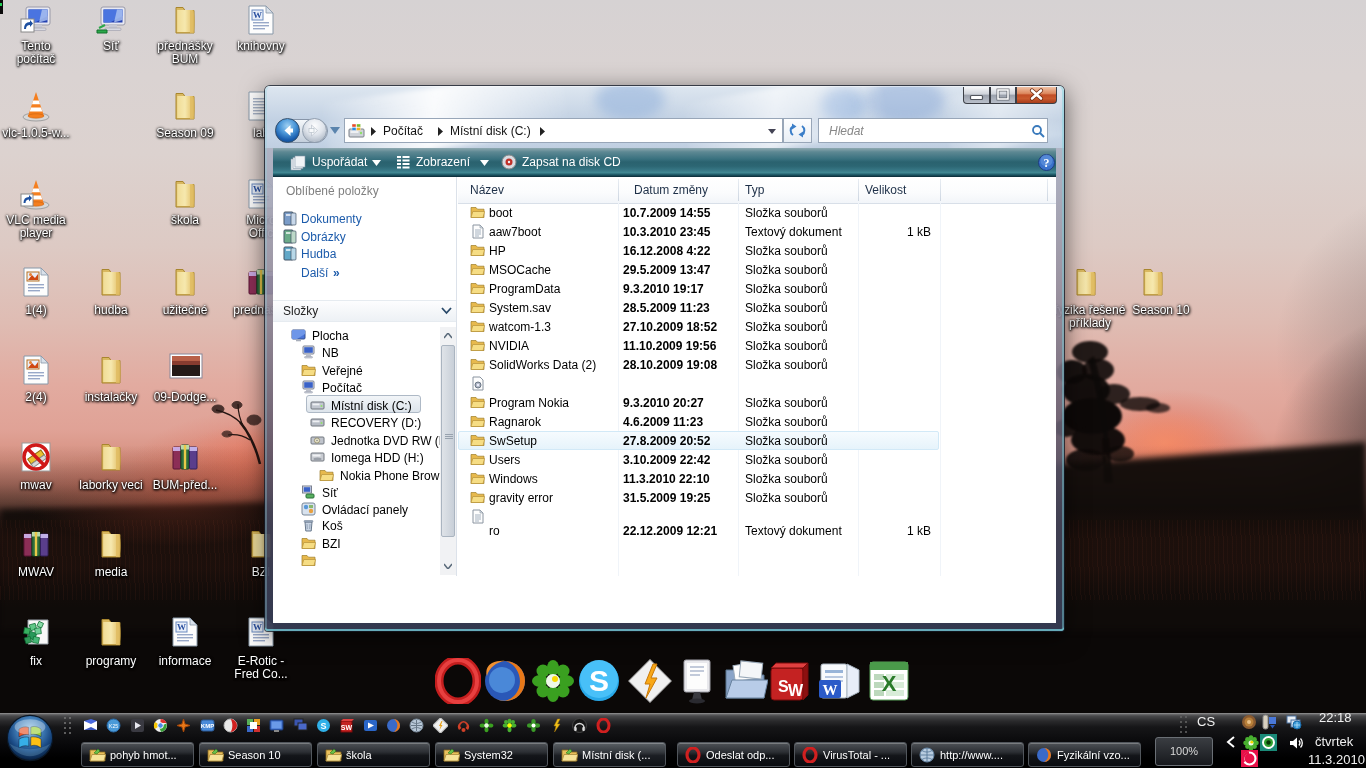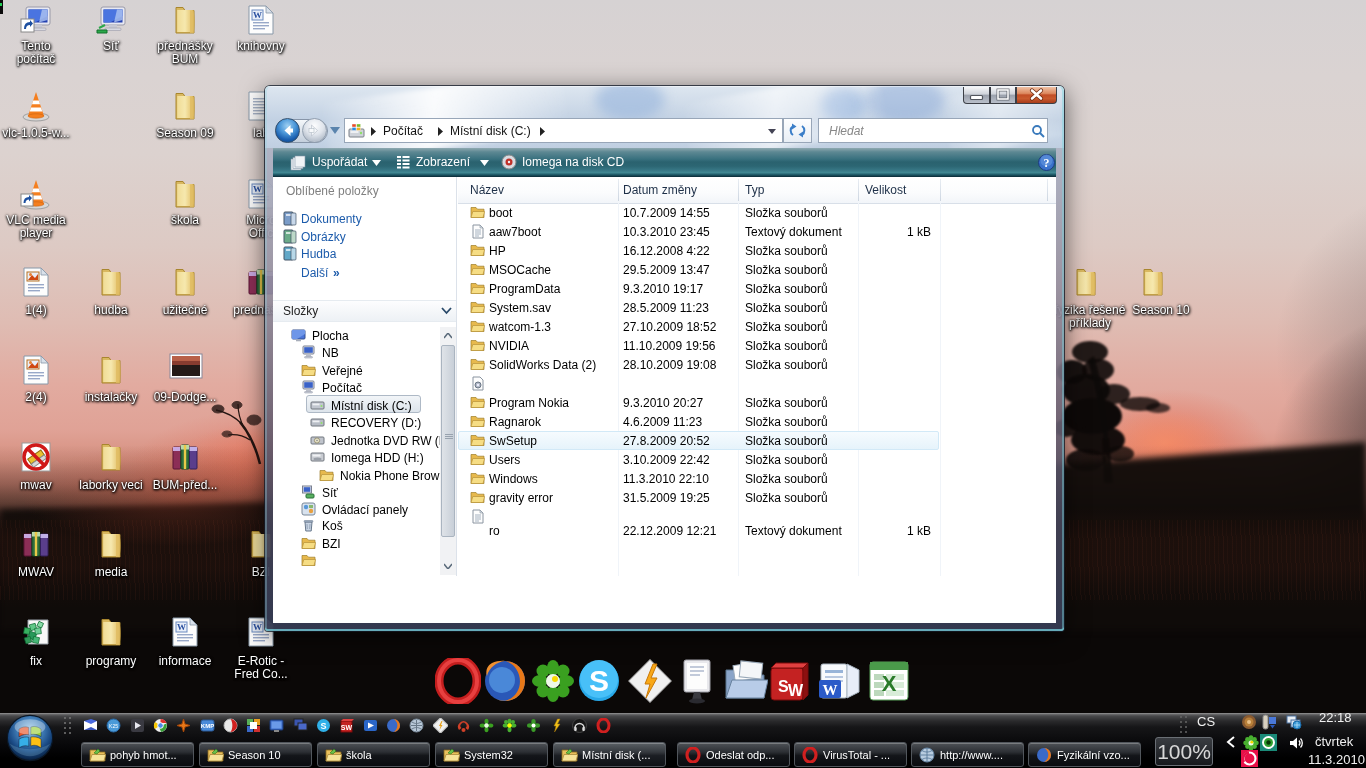--- a/index.html
+++ b/index.html
@@ -325,21 +325,21 @@
  background:linear-gradient(180deg,#8fa9b0 0%,#5d8893 14%,#38707e 40%,#2a626f 50%,#2c6673 65%,#387886 80%,#418893 88%,#1f5a68 95%,#123e4a 100%);
  background-color:#2e6472;border-bottom:1px solid #0e3340;box-sizing:border-box;}
 #wmain{position:absolute;left:8px;top:91px;width:783px;height:446px;background:#fff;font-size:12px;}
 #lpane{position:absolute;left:0;top:0;width:184px;height:399px;border-right:1px solid #dce2ea;box-sizing:border-box;background:#fff;}
 #flist{position:absolute;left:185px;top:0;width:598px;height:399px;}
 #hdr{position:absolute;left:0;top:0;width:598px;height:26px;background:linear-gradient(180deg,#ffffff,#fbfcfd 60%,#f2f5f9);border-bottom:1px solid #d8dfe8;color:#1e3048;}
 .hsep{position:absolute;top:2px;width:1px;height:22px;background:linear-gradient(180deg,#e8edf3,#cdd6e1);}
 .gline{position:absolute;top:26px;width:1px;height:373px;background:#f0f4f9;}
 .frow{position:absolute;left:0;width:598px;height:19px;color:#000;}
 .frow .nm{position:absolute;left:31px;top:3px;white-space:nowrap;}
-.frow .dt{position:absolute;left:165px;top:3px;}
+.frow .dt{position:absolute;left:165px;top:3px;font-weight:bold;}
 .frow .tp{position:absolute;left:287px;top:3px;}
 .frow .sz{position:absolute;left:380px;top:3px;width:93px;text-align:right;}
 #selrow{position:absolute;left:0px;top:254px;width:481px;height:19px;background:linear-gradient(180deg,#f6fbfe,#e6f3fb);border:1px solid #d2e9f7;border-radius:2px;box-sizing:border-box;}
 #wstatus{position:absolute;left:0;top:399px;width:783px;height:47px;background:linear-gradient(180deg,#dfedf9,#cfe2f2);border-top:1px solid #bccédc;}
 #wstatus{border-top:1px solid #b8cadb;}
 #slozky{position:absolute;left:0;top:123px;width:183px;height:22px;background:linear-gradient(180deg,#fdfdfe,#edf1f5);border-top:1px solid #e6ebf0;border-bottom:1px solid #e6ebf0;box-sizing:border-box;}
 .fav{position:absolute;color:#1c5bab;}
 .tree{position:absolute;color:#000;white-space:nowrap;}
 #tsel{position:absolute;left:33px;top:218px;width:115px;height:18px;background:linear-gradient(180deg,#f2f5f8,#dde4eb);border:1px solid #aeb9c6;border-radius:3px;box-sizing:border-box;}
 #tscroll{position:absolute;left:167px;top:150px;width:16px;height:248px;background:#f1f2f4;}
@@ -455,21 +455,21 @@
       </svg>
    <span class="abs" style="left:143px;top:7px">Zobrazení</span>
    <svg class="abs" style="left:207px;top:12px" width="9" height="6" viewBox="0 0 9 6">
         <path d="M0,0 L9,0 L4.5,6 Z" fill="#fff"></path>
       </svg>
    <svg class="abs" style="left:228px;top:6px" width="16" height="16" viewBox="0 0 16 16">
         <circle cx="8" cy="8" r="7" fill="#d8dce2" stroke="#888"></circle>
         <circle cx="8" cy="8" r="3.5" fill="#c03028"></circle>
         <circle cx="8" cy="8" r="1.2" fill="#f0f0f0"></circle>
       </svg>
-   <span class="abs" style="left:249px;top:7px">Iomega na disk CD</span>
+   <span class="abs" style="left:249px;top:7px">Zapsat na disk CD</span>
    <svg class="abs" style="left:765px;top:6px" width="17" height="17" viewBox="0 0 17 17">
         <circle cx="8.5" cy="8.5" r="8" fill="#3a72cc" stroke="#1e3c80"></circle>
         <circle cx="8.5" cy="6.5" r="6" fill="#6a9ae0" opacity=".55"></circle>
         <text x="8.5" y="13" text-anchor="middle" font-size="12" font-weight="bold" fill="#fff" font-family="Liberation Serif">?</text>
       </svg>
  </div>
  <div id="wmain">
 <div id="lpane">
 <div class="abs" style="left:13px;top:7px;color:#808080;font-size:12px">Oblíbené položky</div>
 <svg class="abs" style="left:10px;top:34px" width="14" height="15" viewBox="0 0 14 15">
@@ -589,21 +589,21 @@
             <path d="M0,5 L4,0 L8,5" fill="none" stroke="#5a6a7a" stroke-width="1.5"></path>
           </svg>
           <svg class="abs" style="left:4px;top:236px" width="8" height="6">
             <path d="M0,1 L4,6 L8,1" fill="none" stroke="#5a6a7a" stroke-width="1.5"></path>
           </svg>
         </div>
 </div>
 <div id="flist">
 <div id="hdr">
           <span class="abs" style="left:12px;top:6px">Název</span>
-          <span class="abs" style="left:165px;top:6px">Datum změny</span>
+          <span class="abs" style="left:176px;top:6px">Datum změny</span>
           <span class="abs" style="left:287px;top:6px">Typ</span>
           <span class="abs" style="left:407px;top:6px">Velikost</span>
           <div class="hsep" style="left:160px"></div>
           <div class="hsep" style="left:280px"></div>
           <div class="hsep" style="left:400px"></div>
           <div class="hsep" style="left:482px"></div>
           <div class="hsep" style="left:589px"></div>
         </div>
 <div class="gline" style="left:160px"></div>
         <div class="gline" style="left:280px"></div>
@@ -1083,21 +1083,21 @@
     </svg>
     <span>http://www....</span>
   </div>
 <div class="tbtn abs" style="left:1028px;">
     <svg class="abs" style="left:7px;top:4px" width="16" height="16" viewBox="0 0 16 16">
       <circle cx="8" cy="8" r="7" fill="#3a6ac8"></circle>
       <path d="M8,1 A7,7 0 0 1 15,8 A7,7 0 0 1 8,15 C12,12.5 13,8.5 11.8,5.2 C10.8,2.6 9,1.5 8,1" fill="#e87818"></path>
     </svg>
     <span>Fyzikální vzo...</span>
   </div>
-<div class="abs" style="left:1155px;top:737px;width:58px;height:29px;border:1px solid #6a6f75;border-radius:3px;background:linear-gradient(180deg,#3a3d42,#17191d);box-sizing:border-box;color:#d8d8d8;font-size:21px;text-align:center;line-height:27px">100%</div>
+<div class="abs" style="left:1155px;top:737px;width:58px;height:29px;border:1px solid #6a6f75;border-radius:3px;background:linear-gradient(180deg,#3a3d42,#17191d);box-sizing:border-box;color:#d8d8d8;font-size:11px;text-align:center;line-height:27px">100%</div>
 <svg class="abs" style="left:1178px;top:714px" width="14" height="22">
     <g fill="#666">
       <circle cx="3" cy="3" r="1"></circle>
       <circle cx="8" cy="3" r="1"></circle>
       <circle cx="3" cy="8" r="1"></circle>
       <circle cx="8" cy="8" r="1"></circle>
       <circle cx="3" cy="13" r="1"></circle>
       <circle cx="8" cy="13" r="1"></circle>
       <circle cx="3" cy="18" r="1"></circle>
       <circle cx="8" cy="18" r="1"></circle>

